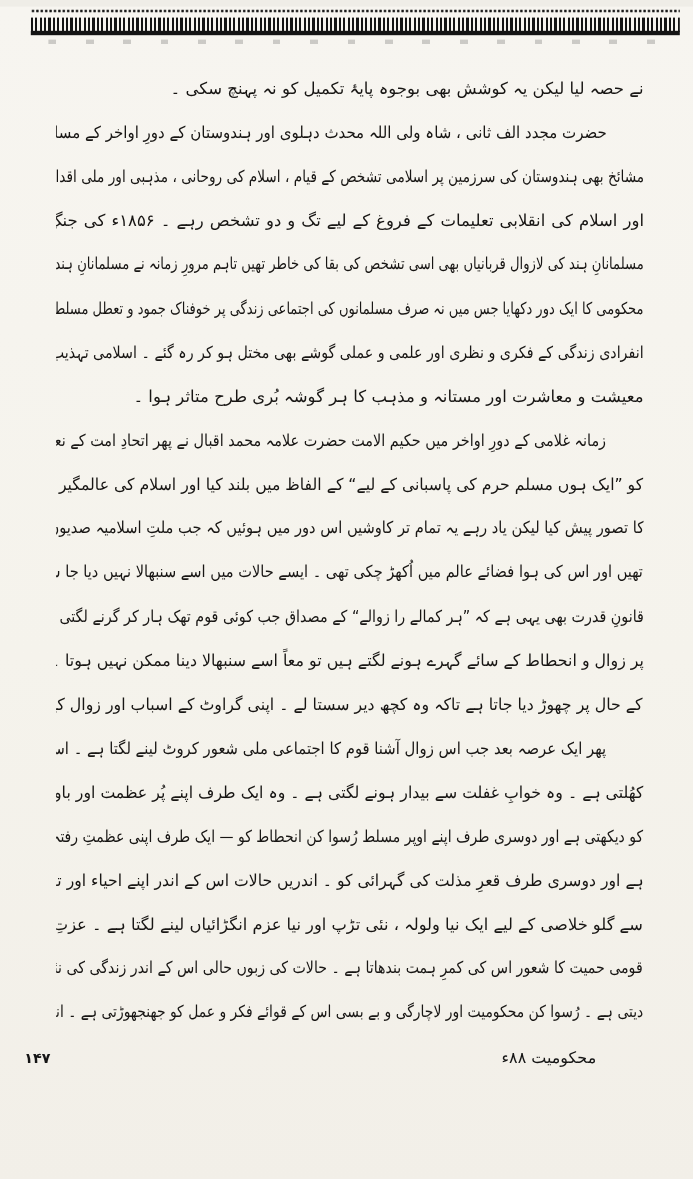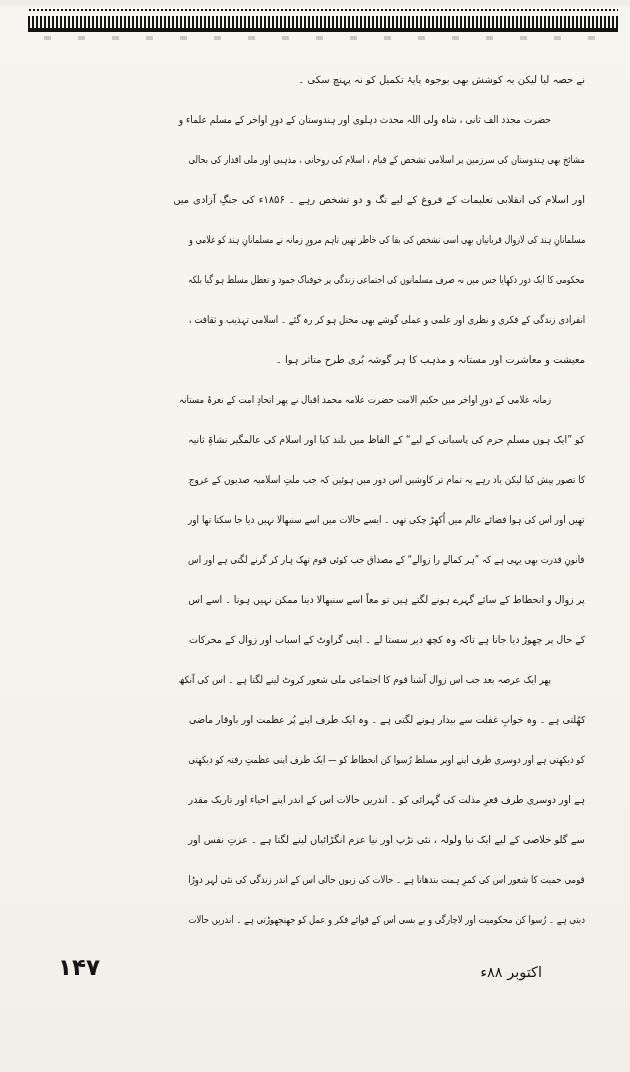--- a/index.html
+++ b/index.html
@@ -32,21 +32,21 @@
     margin:4px 24px 0 44px;
     height:4px;
     background:repeating-linear-gradient(90deg,rgba(20,20,20,.35) 0 7px,transparent 7px 34px);
     opacity:.55;
   }
   
   .text{
     direction:rtl;
     margin-top:20px;
     padding:0 45px 0 30px;
-    font-size:10px;
+    font-size:15px;
     color:#171513;
     margin-left:21px;
   }
   .line{
     height:40px;
     line-height:40px;
     overflow:hidden;
     text-align:right;
     white-space:nowrap;
   }
@@ -64,23 +64,22 @@
     justify-content:space-between;
     align-items:flex-end;
     margin-top:14px;
     padding:0 88px 0 22px;
     font-size:15px;
     color:#151515;
   }
   .footer .issue{font-size:14.5px;}
   .footer .pgnum{
     font-weight:bold;
-    font-size:23px;
+    font-size:13px;
     letter-spacing:2px;
-    margin-left:36px;
   }
 </style>
 </head>
 <body>
 
 <div class="page">
 
   <div class="band"></div>
   <div class="band-smudge"></div>
 
@@ -103,17 +102,17 @@
       <div class="line first"><span class="ln" style="transform: scaleX(0.898857);">پھر ایک عرصہ بعد جب اس زوال آشنا قوم کا اجتماعی ملی شعور کروٹ لینے لگتا ہے ۔ اس کی آنکھ</span></div>
       <div class="line full"><span class="ln" style="transform: scaleX(0.954249);">کھُلتی ہے ۔ وہ خوابِ غفلت سے بیدار ہونے لگتی ہے ۔ وہ ایک طرف اپنے پُر عظمت اور باوقار ماضی</span></div>
       <div class="line full"><span class="ln" style="transform: scaleX(0.849253);">کو دیکھتی ہے اور دوسری طرف اپنے اوپر مسلط رُسوا کن انحطاط کو — ایک طرف اپنی عظمتِ رفتہ کو دیکھتی</span></div>
       <div class="line full"><span class="ln" style="transform: scaleX(0.948338);">ہے اور دوسری طرف قعرِ مذلت کی گہرائی کو ۔ اندریں حالات اس کے اندر اپنے احیاء اور تاریک مقدر</span></div>
       <div class="line full"><span class="ln" style="transform: scaleX(0.986749);">سے گلو خلاصی کے لیے ایک نیا ولولہ ، نئی تڑپ اور نیا عزم انگڑائیاں لینے لگتا ہے ۔ عزتِ نفس اور</span></div>
       <div class="line full"><span class="ln" style="transform: scaleX(0.858655);">قومی حمیت کا شعور اس کی کمرِ ہمت بندھاتا ہے ۔ حالات کی زبوں حالی اس کے اندر زندگی کی نئی لہر دوڑا</span></div>
       <div class="line full"><span class="ln" style="transform: scaleX(0.843565);">دیتی ہے ۔ رُسوا کن محکومیت اور لاچارگی و بے بسی اس کے قوائے فکر و عمل کو جھنجھوڑتی ہے ۔ اندریں حالات</span></div>
     </div>
 
   <div class="footer">
-    <span class="issue">اکتوبر ۸۸ء</span>
+    <span class="issue">محکومیت ۸۸ء</span>
     <span class="pgnum">۱۴۷</span>
   </div>
 
 </div>
 
 </body></html>

